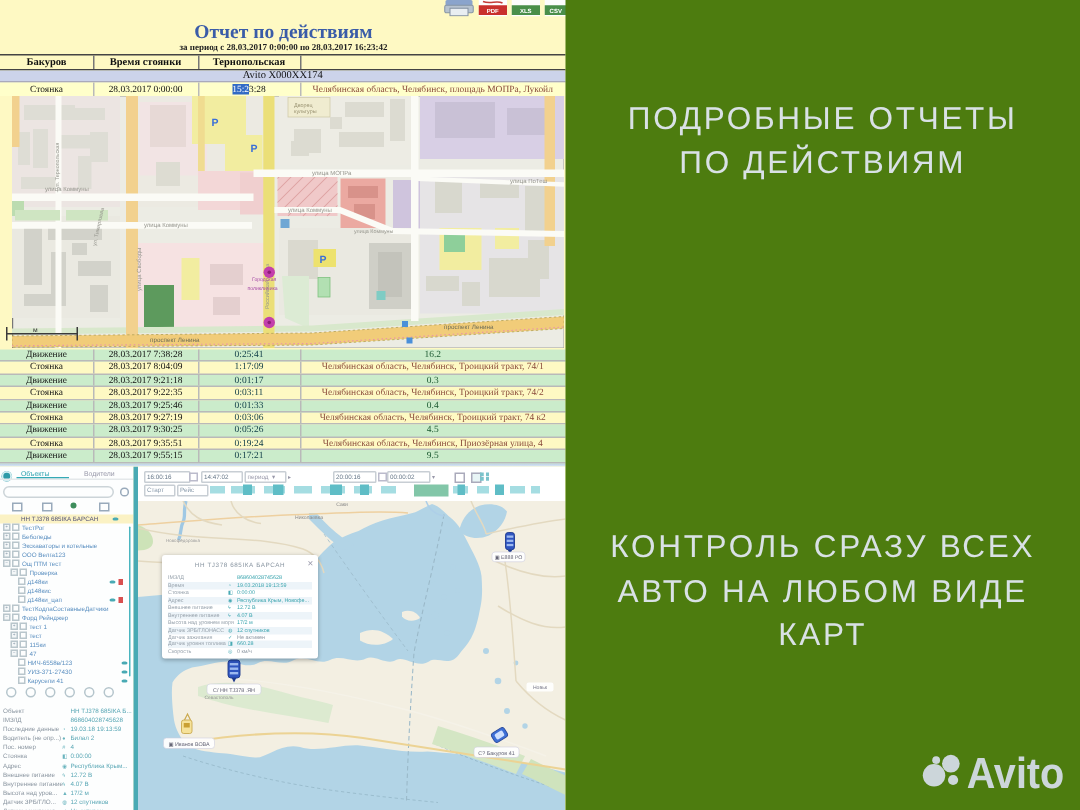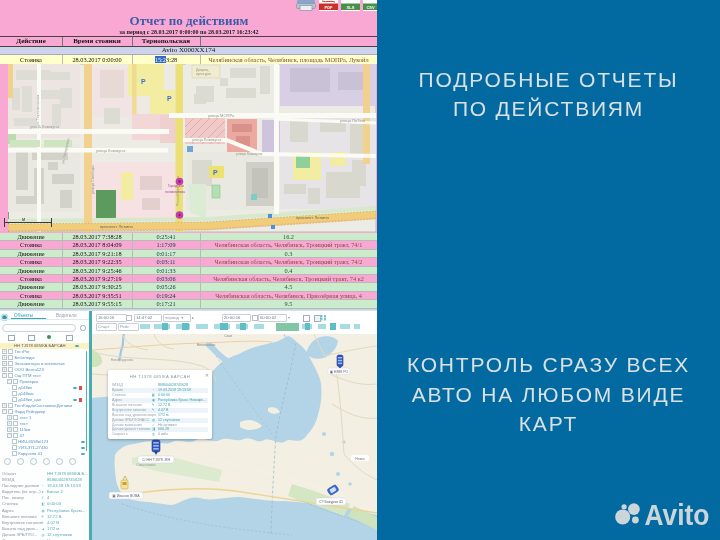--- a/index.html
+++ b/index.html
@@ -1,18 +1,18 @@
 <!DOCTYPE html>
 <html><head>
 <meta charset="utf-8">
 <style>
   html,body{margin:0;padding:0;}
   #canvas{position:relative;width:720px;height:540px;overflow:hidden;background:#5a7b8a;font-family:"Liberation Sans",sans-serif;}
   .abs{position:absolute;}
-  #left{position:absolute;left:0;top:0;width:377px;height:540px;background:#f9a8d4;padding-left:16px;}
+  #left{position:absolute;left:0;top:0;width:377px;height:540px;background:#fef9c3;padding-left:16px;}
   .ser{font-family:"Liberation Serif",serif;}
   .rw{position:relative;height:8.4px;border-bottom:1px solid #b9b9b9;box-sizing:border-box;}
   .rw.g{background:#cbeccb;}
   .rw i,.rw b,.rw u,.rw a{position:absolute;top:0;font-style:normal;font-weight:normal;text-decoration:none;line-height:7px;text-align:center;}
   .rw i{left:0;width:62px;border-right:0.5px solid #b9b9b9;height:100%;}
   .rw b{left:62px;width:70px;border-right:0.5px solid #b9b9b9;height:100%;}
   .rw u{left:132px;width:68px;color:#13404a;border-right:0.5px solid #b9b9b9;height:100%;}
   .rw a.dist{left:200px;width:177px;color:#1d5a32;}
   .rw a.adr{left:200px;width:177px;color:#8a4a3a;white-space:nowrap;overflow:hidden;}
   .inp{position:absolute;height:6px;border:1px solid #c8ced4;border-radius:1px;font-size:4.2px;color:#678;line-height:6px;padding-left:1px;background:#fff;}
@@ -64,21 +64,21 @@
           <rect x="0" y="3.5" width="15" height="6.5" fill="#4a8f4a"></rect>
           <text x="7.5" y="8.7" font-size="4" fill="#fff" text-anchor="middle" font-weight="bold">CSV</text>
         </svg>
       </div>
 
       <div class="abs ser" style="left:0;top:13px;width:378px;text-align:center;font-size:13px;font-weight:bold;color:#3a5ca8;">Отчет по действиям</div>
 
       <div class="abs ser" style="left:0;top:28.5px;width:378px;text-align:center;font-size:6px;font-weight:bold;color:#222;">за период с 28.03.2017 0:00:00 по 28.03.2017 16:23:42</div>
 
       <div class="abs ser" style="left:0;top:36px;width:377px;height:9px;border-top:1px solid #444;border-bottom:1px solid #444;font-size:7px;font-weight:bold;color:#111;">
-        <div class="abs" style="left:0;top:0;width:62px;height:9px;border-right:1px solid #777;text-align:center;line-height:9px;">Действие</div>
+        <div class="abs" style="left:0;top:0;width:62px;height:9px;border-right:1px solid #777;text-align:center;line-height:9px;">Бакуров</div>
         <div class="abs" style="left:62px;top:0;width:70px;height:9px;border-right:1px solid #777;text-align:center;line-height:9px;">Время стоянки</div>
         <div class="abs" style="left:132px;top:0;width:68px;height:9px;border-right:1px solid #777;text-align:center;line-height:9px;">Тернопольская</div>
       </div>
 
       <div class="abs ser" style="left:0;top:47px;width:377px;height:7px;background:#ccd3ea;border-bottom:1px solid #aab;text-align:center;font-size:7px;line-height:7px;color:#111;">Avito X000XX174</div>
 
       <div class="abs ser" style="left:0;top:55px;width:377px;height:9px;background:#ffffca;font-size:6.3px;color:#111;">
         <div class="abs" style="left:0;top:0;width:62px;height:9px;text-align:center;line-height:9px;border-right:0.5px solid #b9b9b9;">Стоянка</div>
         <div class="abs" style="left:62px;top:0;width:70px;height:9px;text-align:center;line-height:9px;border-right:0.5px solid #b9b9b9;">28.03.2017 0:00:00</div>
         <div class="abs" style="left:132px;top:0;width:68px;height:9px;text-align:center;line-height:9px;border-right:0.5px solid #b9b9b9;"><span style="background:#316ac5;color:#fff;">15:2</span>3:28</div>
@@ -577,21 +577,21 @@
           <div class="pr">Датчик зажигания<em>✓</em><s style="color:#8a95a0;">Не активен</s></div>
           <div class="pr sh">Датчик уровня топлива<em>◨</em><s>660.28</s></div>
           <div class="pr">Скорость<em>◎</em><s style="color:#8a95a0;">0 км/ч</s></div>
         </div>
 
         <div class="abs" style="left:44px;top:68.5px;width:0;height:0;border-left:4px solid transparent;border-right:4px solid transparent;border-top:6px solid #fff;"></div>
       </div>
     </div>
   </div>
 
-  <div id="right" class="abs" style="left:377px;top:0;width:343px;height:540px;background:#0369a1;">
+  <div id="right" class="abs" style="left:377px;top:0;width:343px;height:540px;background:#4d7c0f;">
 
     <div class="abs" style="left:0;top:66px;width:343px;text-align:center;font-size:21px;letter-spacing:1.8px;color:#d9e1e5;line-height:28.5px;">ПОДРОБНЫЕ ОТЧЕТЫ<br>ПО ДЕЙСТВИЯМ</div>
 
 
     <div class="abs" style="left:232px;top:496px;width:105px;height:34px;">
       <svg width="105" height="34" viewBox="0 0 105 34">
 
         <circle cx="13.7" cy="20.9" r="7.5" fill="#ccd6da"></circle>
         <circle cx="24.9" cy="13.1" r="5.9" fill="#ccd6da"></circle>
         <circle cx="15.1" cy="10.8" r="2.6" fill="#ccd6da"></circle>

